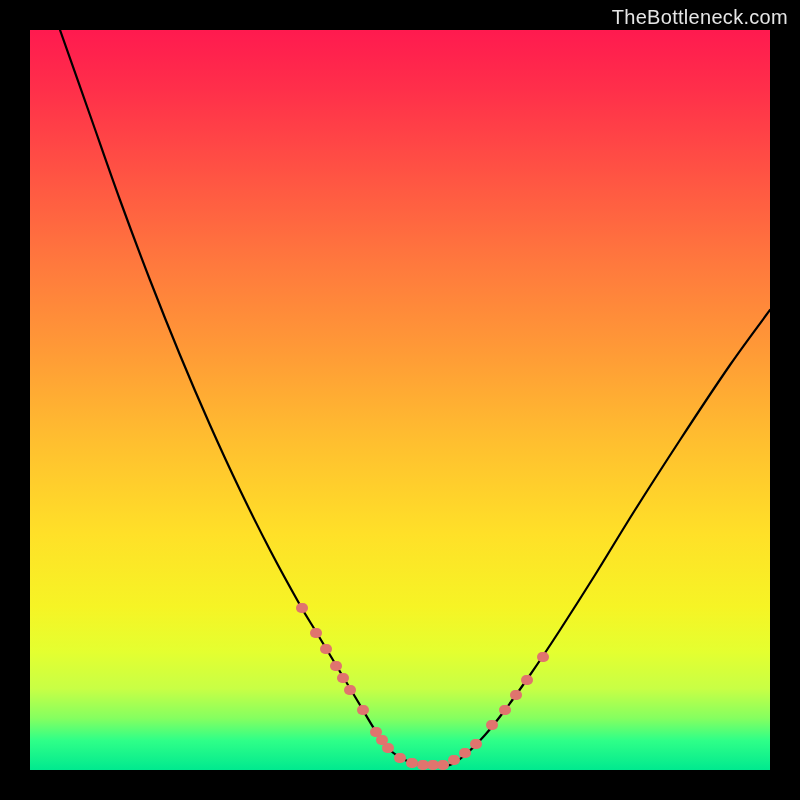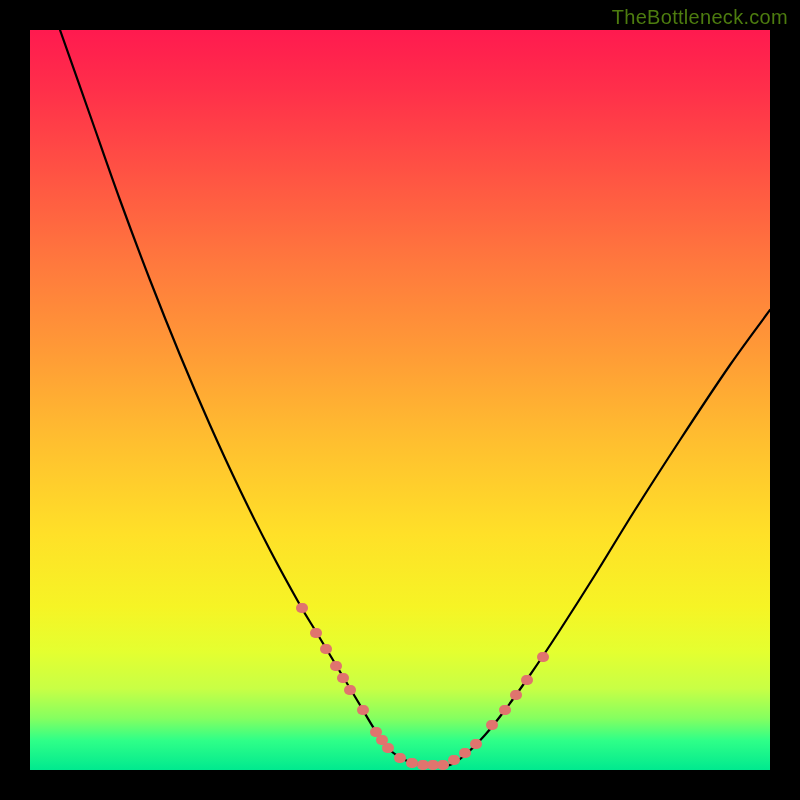--- a/index.html
+++ b/index.html
@@ -48,21 +48,21 @@
   .curve-svg {
     position: absolute;
     inset: 0;
     width: 740px;
     height: 740px;
   }
   .watermark {
     position: absolute;
     top: 6px;
     right: 12px;
-    color: #4d7c0f;
+    color: #e5e5e5;
     font-size: 20px;
     letter-spacing: 0.3px;
     font-weight: 500;
   }
 </style>
 </head>
 <body>
 
 <div class="frame">
   <div class="watermark">TheBottleneck.com</div>

